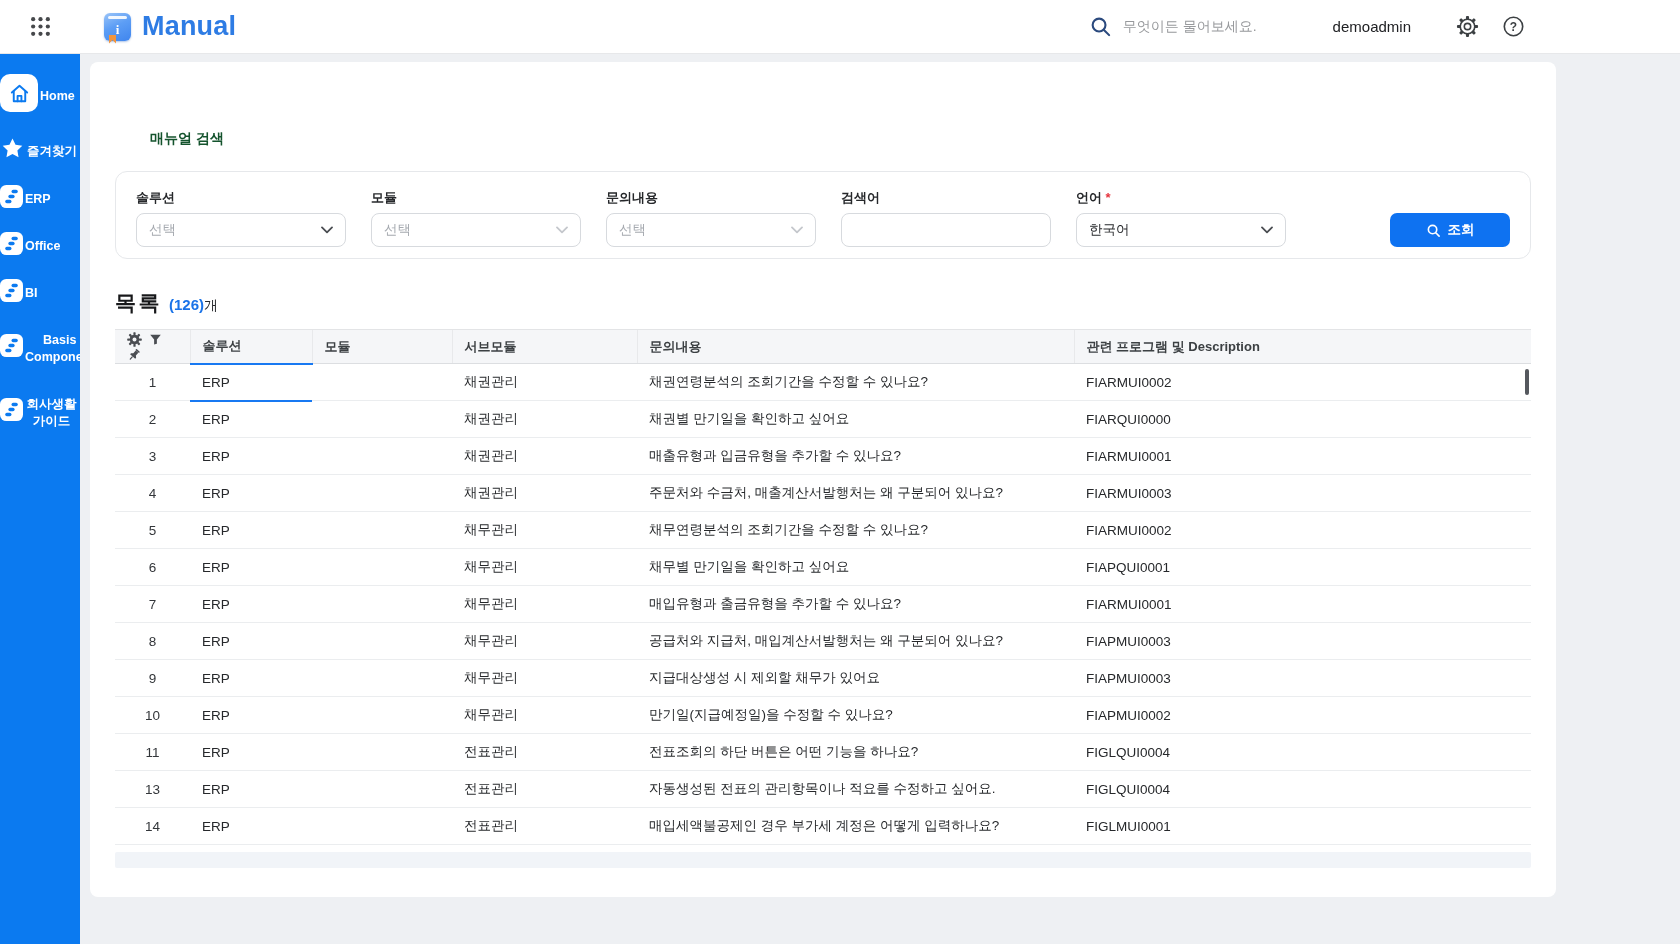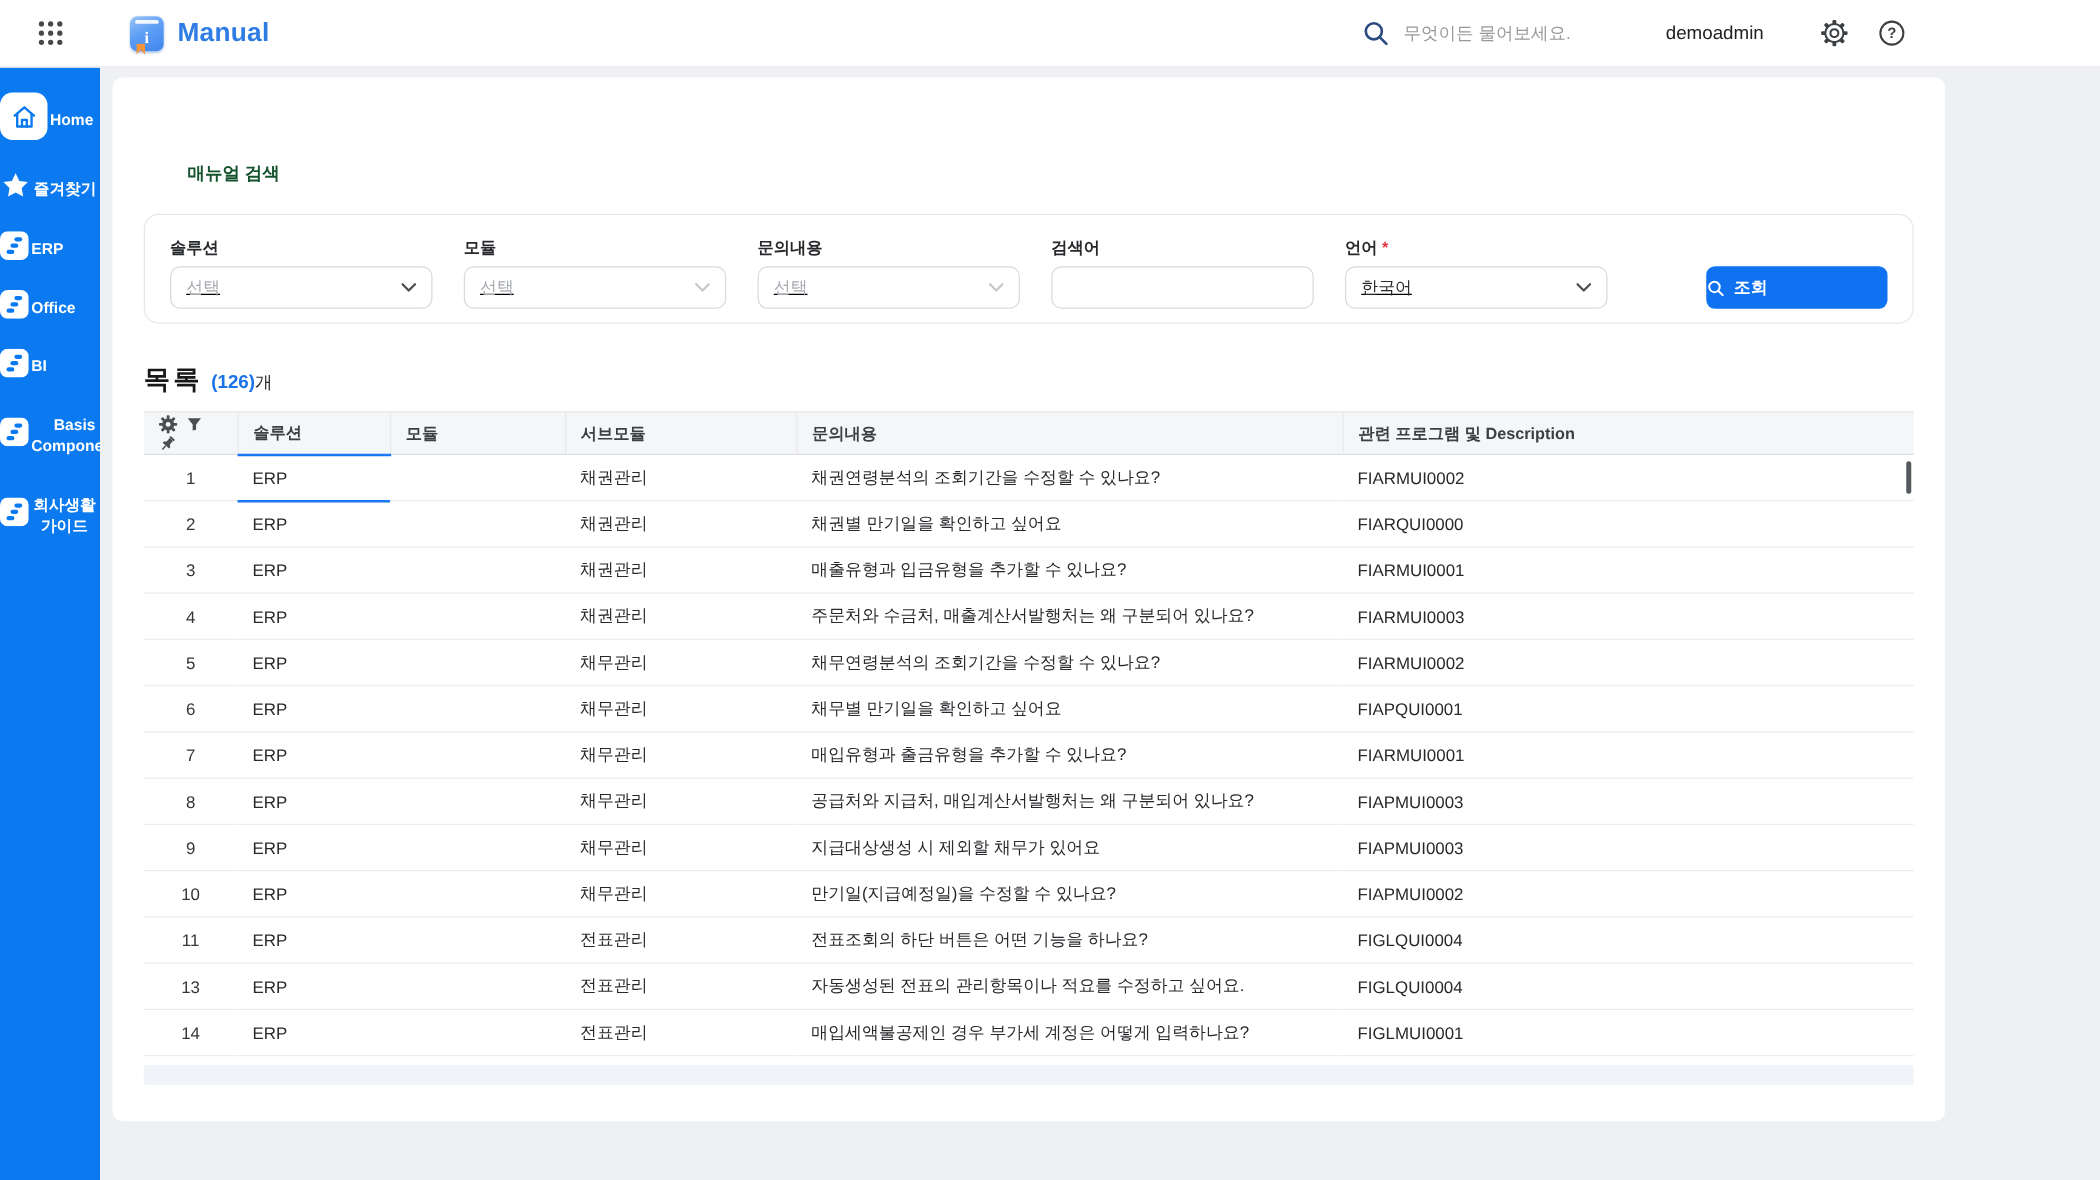--- a/index.html
+++ b/index.html
@@ -16,21 +16,21 @@
   .book { width:27px; height:28px; border-radius:6px; position:relative;
           background:linear-gradient(155deg,#9ac4f8 0%,#5d9ef5 45%,#3f85ee 100%);
           box-shadow:0 1px 2px rgba(30,90,180,.35); }
   .book::before { content:""; position:absolute; left:4px; right:4px; top:3px; height:3px;
                   border-radius:2px; background:rgba(255,255,255,.9); }
   .book::after { content:""; position:absolute; left:5px; bottom:-3px; width:7px; height:9px;
                  background:#f2953d; clip-path:polygon(0 0,100% 0,100% 100%,50% 62%,0 100%); }
   .book .bi { position:absolute; left:0; right:0; top:7px; bottom:0; display:flex;
               align-items:center; justify-content:center; color:#fff; font-weight:bold;
               font-size:13px; font-family:"Liberation Serif",serif; }
-  .app-title { font-size:21px; font-weight:bold; color:#2e7ce4; letter-spacing:.2px; }
+  .app-title { font-size:27px; font-weight:bold; color:#2e7ce4; letter-spacing:.2px; }
   .topbar-right { margin-left:auto; display:flex; align-items:center; }
   .global-search { display:flex; align-items:center; gap:11px; margin-right:76px; cursor:pointer; }
   .gs-ph { font-size:14px; color:#97999c; }
   .username { font-size:15px; color:#202124; margin-right:45px; cursor:pointer; }
   .tb-icon { display:inline-flex; margin-right:23px; cursor:pointer; }
   .tb-icon:last-child { margin-right:0; }
 
   
   .sidebar { position:absolute; top:54px; left:0; bottom:0; width:80px; background:#0b7af0; }
   #sidebar-nav { display:flex; flex-direction:column; align-items:center; padding-top:20px; }
@@ -48,29 +48,29 @@
   .section-title { padding-top:68px; font-size:14px; font-weight:bold; color:#14532d;margin-left:35px; }
 
   .filter-card { margin-top:23px; height:88px; border:1px solid #e6e8eb; border-radius:12px;
                  display:flex; align-items:flex-start; padding:17px 20px 0 20px; }
   .filter-fields { display:flex; }
   .field { width:210px; margin-right:25px; }
   .field-label { font-size:13px; font-weight:bold; color:#26282b; margin-bottom:9px; height:15px; }
   .req { color:#e5323c; font-weight:bold; }
   .select, .text-input { width:210px; height:34px; border:1px solid #d7dade; border-radius:8px;
                          background:#fff; }
-  .select { display:flex; align-items:center; justify-content:space-between; padding:10px 12px; cursor:pointer;text-decoration:underline; }
+  .select { display:flex; align-items:center; justify-content:space-between; padding:10px 12px; cursor:pointer; }
   .select-value { font-size:13.5px; color:#26282b; }
   .select-value.ph { color:#a6aab0; }
   .chev { color:#4a4d52; display:inline-flex; }
   .select.disabled .chev { color:#c4c7cc; }
   .text-input { padding:0 12px; font-size:13.5px; color:#26282b; outline:none; font-family:inherit; }
-  .search-btn { margin-left:auto; margin-top:24px; width:145px; height:34px; border:none;
+  .search-btn { margin-left:auto; margin-top:24px; width:120px; height:34px; border:none;
                 border-radius:7px; background:#0e72f1; color:#fff; font-size:13.5px; font-weight:bold;
-                display:flex; align-items:center; justify-content:flex-start; gap:7px; cursor:pointer;
+                display:flex; align-items:center; justify-content:center; gap:7px; cursor:pointer;
                 font-family:inherit; }
 
   .list-title { margin-top:30px; display:flex; align-items:baseline; }
   .lt-main { font-size:21px; font-weight:bold; color:#17181a; letter-spacing:2.5px; }
   .lt-count { font-size:15px; font-weight:bold; color:#1a73e8; margin-left:7px; }
   .lt-suffix { font-size:14px; color:#26282b; }
 
   .grid-wrap { position:relative; margin-top:12px; }
   table.grid { width:1416px; border-collapse:collapse; table-layout:fixed; }
   .th { height:34px; background:#f5f6f8; border-top:1px solid #e3e4e6; border-bottom:1px solid #dcdee1;

